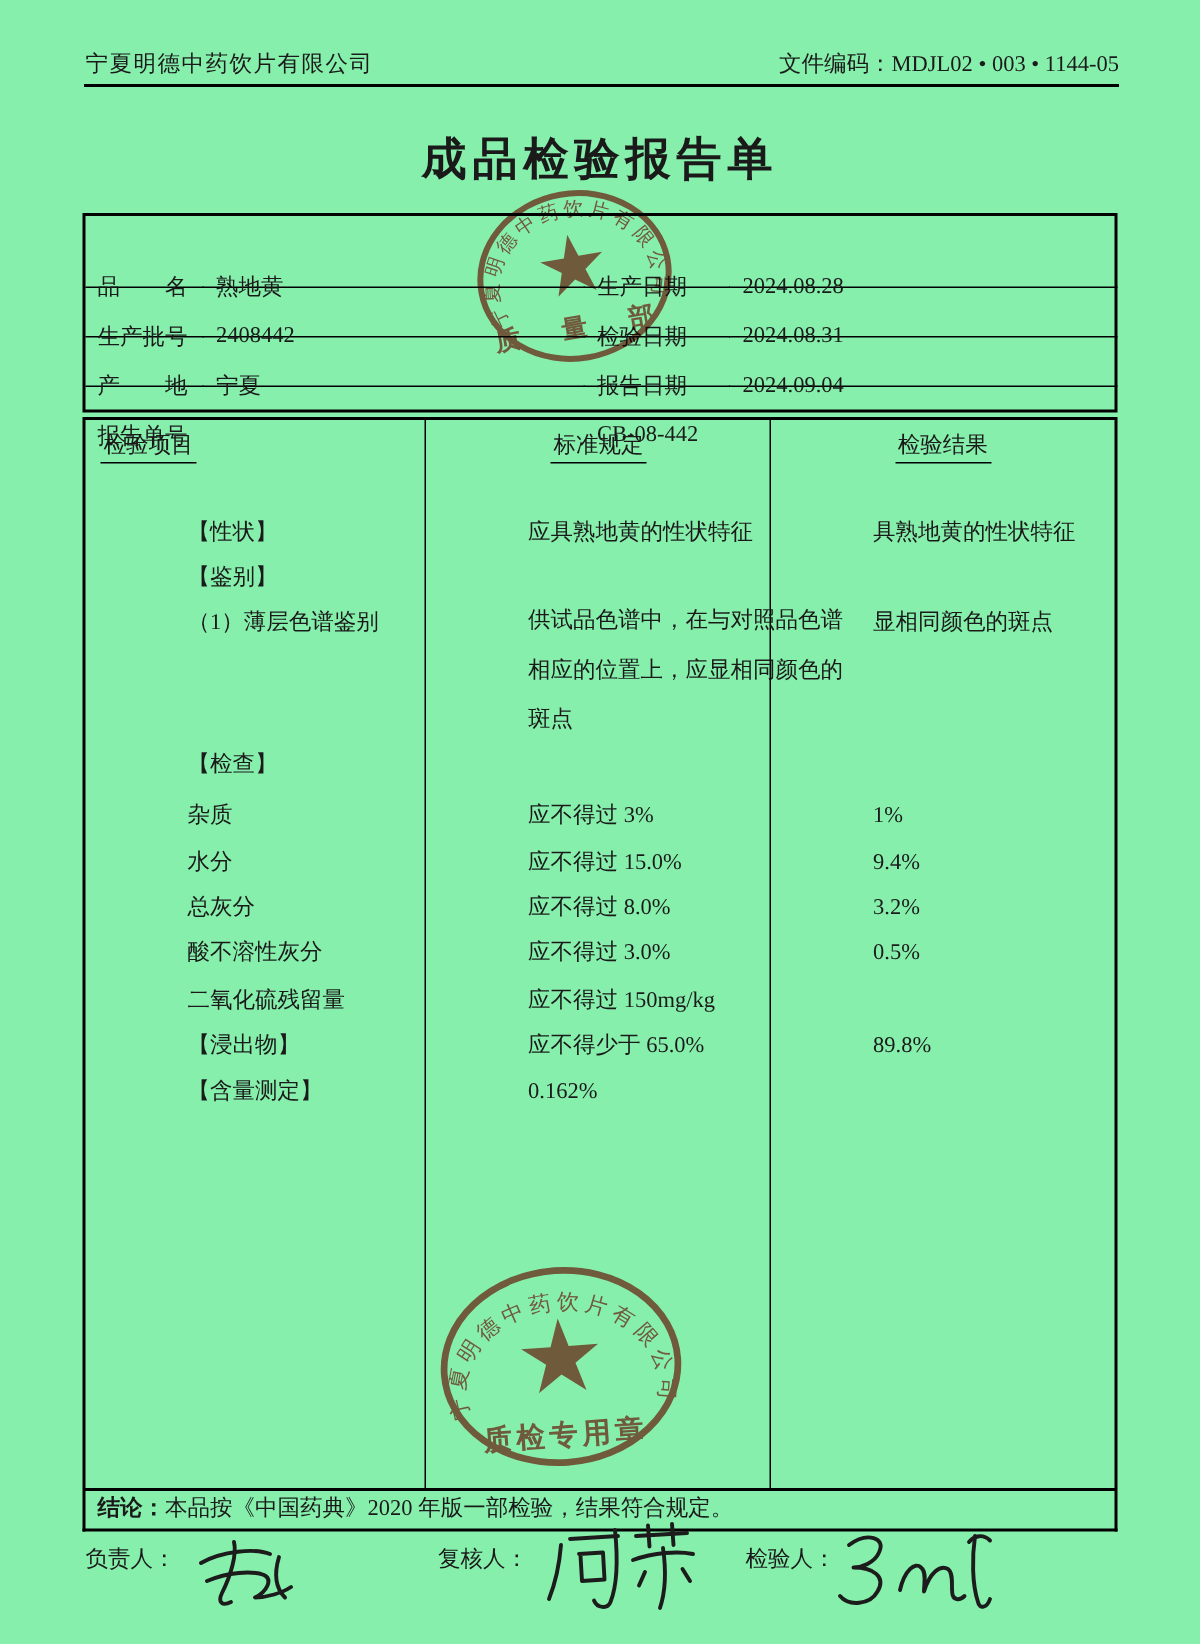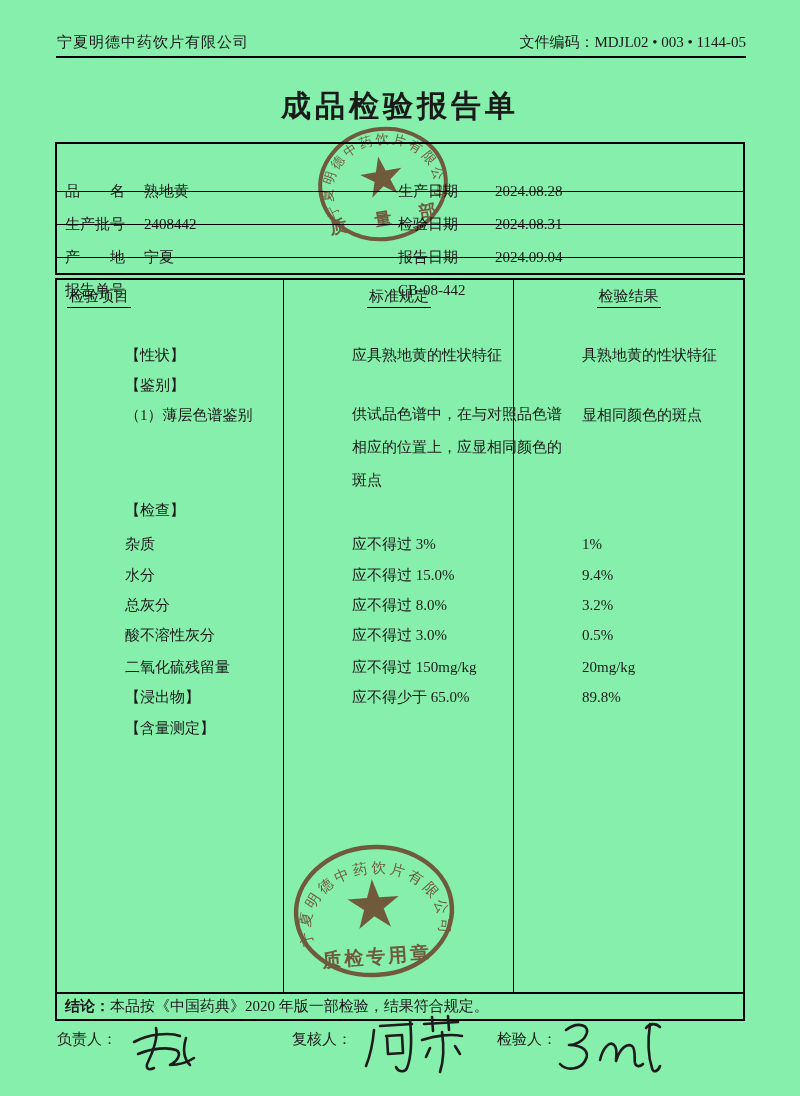--- a/index.html
+++ b/index.html
@@ -139,29 +139,29 @@
       <div class="c3">3.2%</div>
     </div>
     <div class="mrow r7">
       <div class="c1">酸不溶性灰分</div>
       <div class="c2">应不得过 3.0%</div>
       <div class="c3">0.5%</div>
     </div>
     <div class="mrow r8">
       <div class="c1">二氧化硫残留量</div>
       <div class="c2">应不得过 150mg/kg</div>
-      <div class="c3">20mg/kg</div>
     </div>
     <div class="mrow r9">
       <div class="c1">【浸出物】</div>
       <div class="c2">应不得少于 65.0%</div>
       <div class="c3">89.8%</div>
     </div>
     <div class="mrow r10">
       <div class="c1">【含量测定】</div>
+      <div class="c3">0.162%</div>
     </div>
   </div>
 
   <div class="conclusion">
     <span class="b">结论：</span><span>本品按《中国药典》2020 年版一部检验，结果符合规定。</span>
   </div>
 
   <div class="siglabel sl1">负责人：</div>
   <div class="siglabel sl2">复核人：</div>
   <div class="siglabel sl3">检验人：</div>

